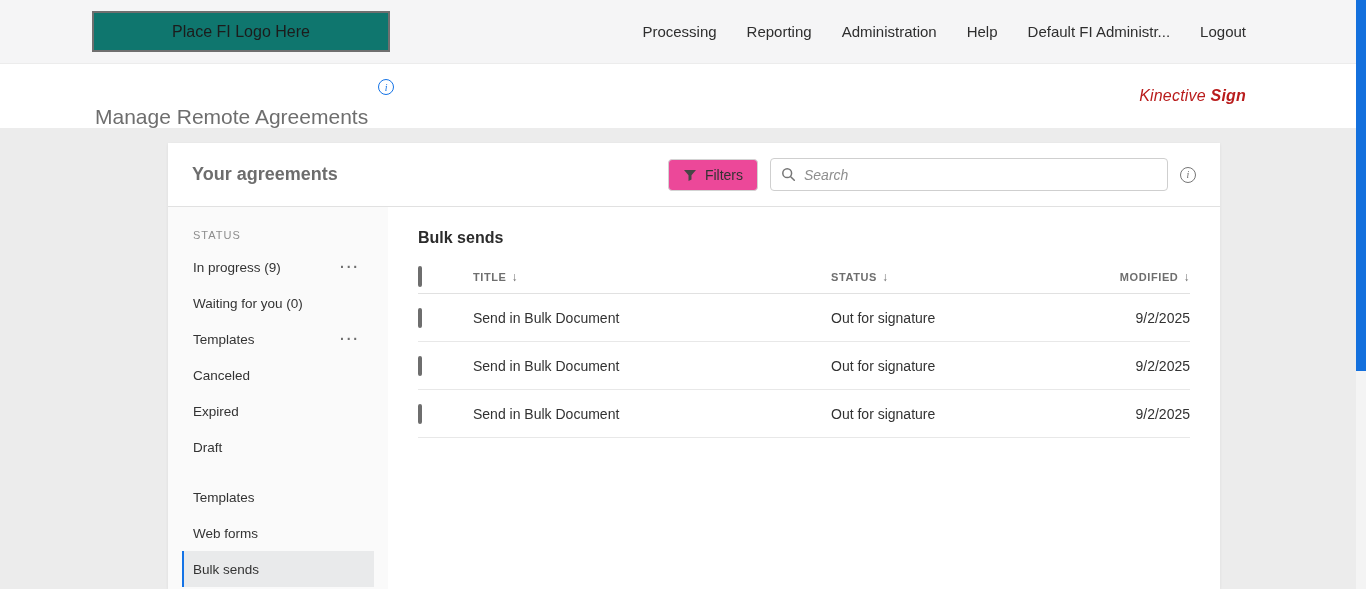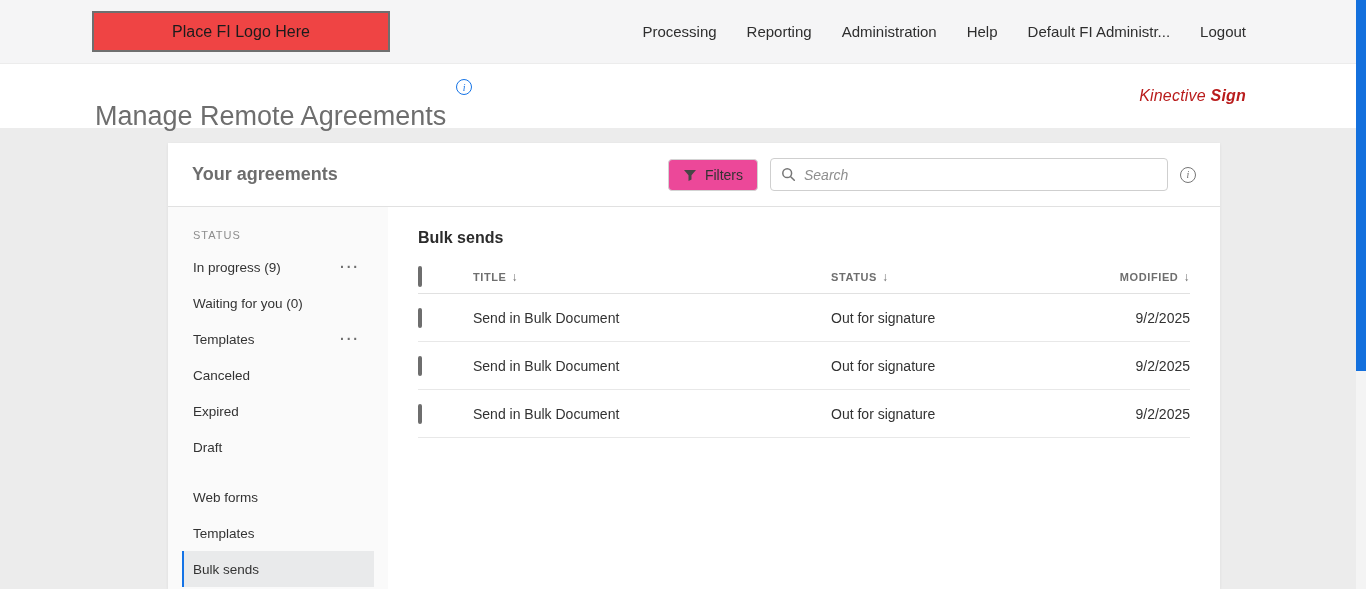--- a/index.html
+++ b/index.html
@@ -2,30 +2,30 @@
 <html><head>
 <meta charset="utf-8">
 <style>
   * { margin:0; padding:0; box-sizing:border-box; }
   html,body { width:1366px; height:589px; overflow:hidden; background:#ececec;
               font-family:"Liberation Sans", sans-serif; }
 
   
   .topnav { height:64px; background:#f5f5f6; display:flex; align-items:center;
             padding:0 120px 0 92px; border-bottom:1px solid #ececec; }
-  .logo-box { width:298px; height:41px; border:2px solid #6f6f6f; background:#ef4444;
+  .logo-box { width:298px; height:41px; border:2px solid #6f6f6f; background:#0f766e;
               display:flex; align-items:center; justify-content:center;
               font-size:16px; color:#1c1c1c; }
   .nav-items { margin-left:auto; display:flex; align-items:flex-end; gap:30px; }
   .nav-item { font-size:15px; color:#2e2e2e; cursor:pointer; white-space:nowrap; }
 
   
   .page-header { height:64px; background:#ffffff; display:flex; align-items:center;
                  padding:0 120px 0 95px; }
-  .page-title { font-size:27px; font-weight:400; color:#6e6e6e;margin-top:41px; }
+  .page-title { font-size:21px; font-weight:400; color:#6e6e6e;margin-top:41px; }
   .title-info { width:16px; height:16px; border:1px solid #1473e6; border-radius:50%;
                 color:#1473e6; font-size:10px; font-style:italic; font-family:"Liberation Serif", serif;
                 display:flex; align-items:center; justify-content:center;
                 margin-left:10px; transform:translateY(-9px); cursor:pointer; }
   .brand { margin-left:auto; font-size:16px; color:#b91c1c; letter-spacing:.2px;font-style:italic; }
   .brand b { font-weight:700; }
 
   
   .content { height:461px; padding-top:15px;padding-left:22px; }
   .card { width:1052px; height:446px; margin:0 auto; background:#fff;
@@ -153,24 +153,24 @@
         <div class="side-item">
           <span>Expired</span>
         </div>
         <div class="side-item">
           <span>Draft</span>
         </div>
 
         <div class="group-gap"></div>
 
         <div class="side-item">
+          <span>Templates</span>
+        </div>
+        <div class="side-item">
           <span>Web forms</span>
-        </div>
-        <div class="side-item">
-          <span>Templates</span>
         </div>
         <div class="side-item selected">
           <span>Bulk sends</span>
         </div>
       </aside>
 
       <main class="main-area">
         <h3 class="main-heading">Bulk sends</h3>
 
         <div class="thead">

